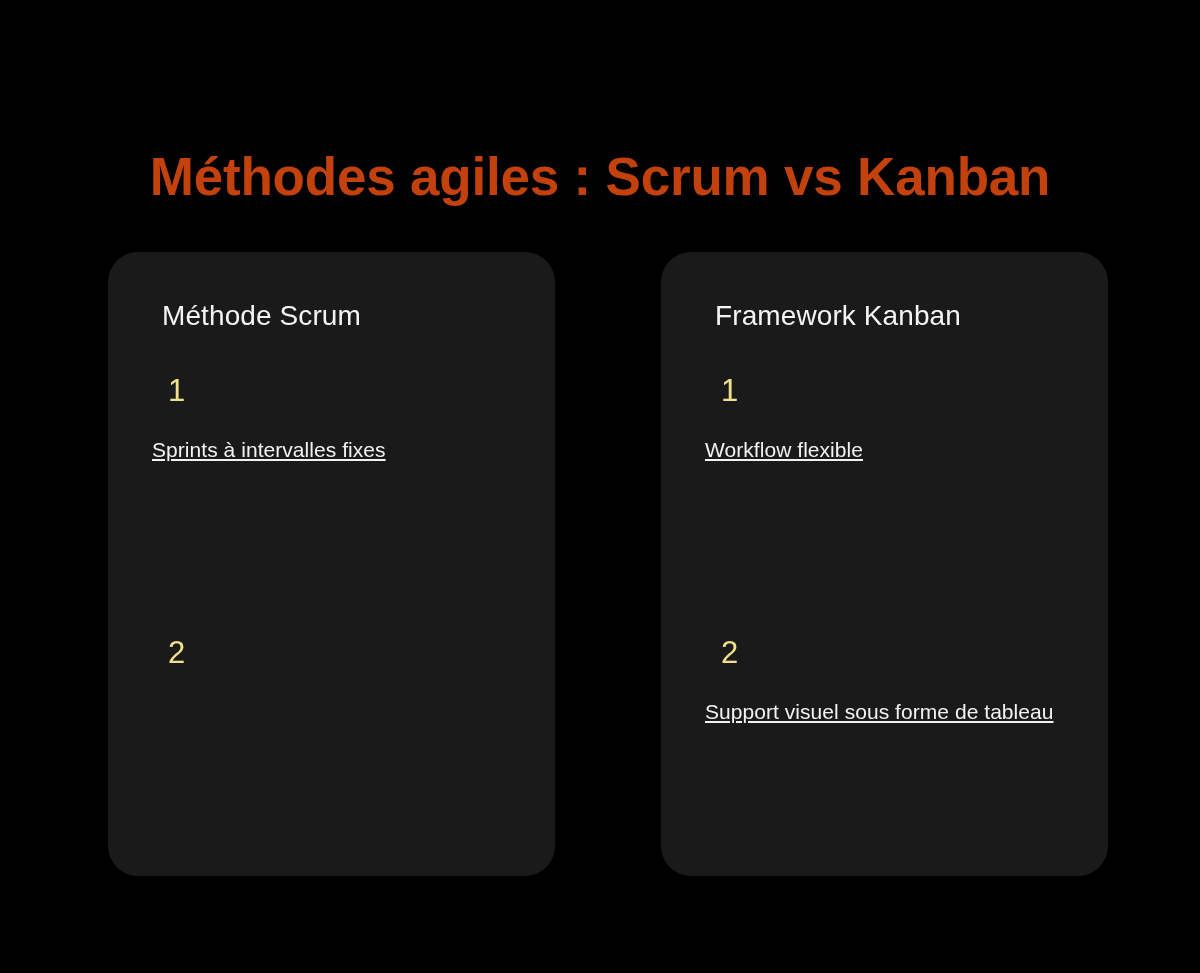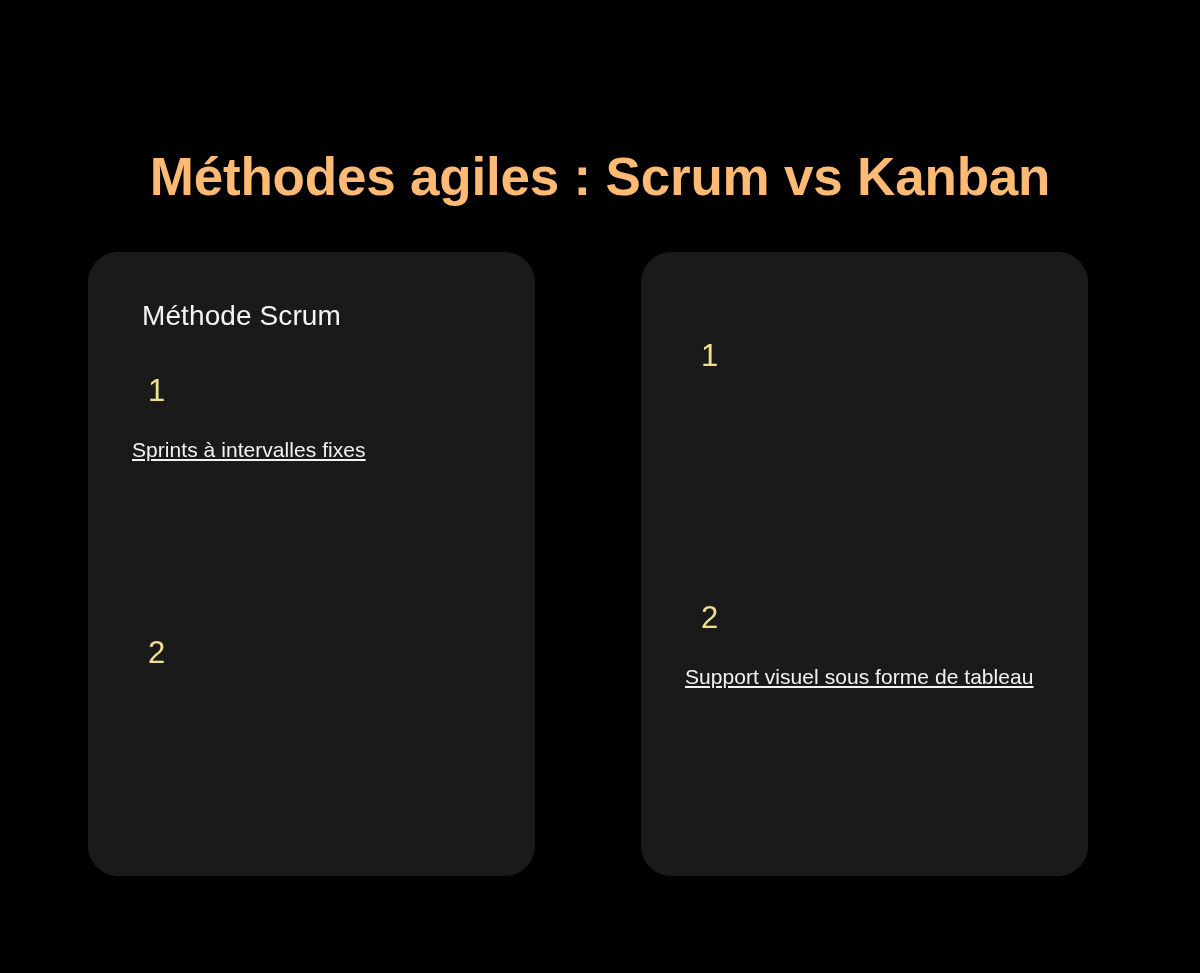--- a/index.html
+++ b/index.html
@@ -22,33 +22,33 @@
     background: #000000;
   }
 
   
   .page-title {
     position: absolute;
     left: 0;
     right: 0;
     top: 113px;
     text-align: center;
-    color: #fdba74;
+    color: #c2410c;
     font-size: 53px;
     font-weight: 700;
     letter-spacing: -0.2px;
     line-height: 1.05;
     white-space: nowrap;
     font-stretch: condensed;
   }
 
   
   .cards-row {
     position: absolute;
-    left: 88px;
+    left: 108px;
     top: 252px;
     width: 1000px;
     height: 624px;
     display: flex;
     flex-direction: row;
     gap: 106px;
   }
 
   .card {
     flex: 1 1 465px;
@@ -119,24 +119,26 @@
         </div>
 
         <div class="card-item">
           <div class="item-number">2</div>
         </div>
 
       </div>
     </section>
 
     <section class="card">
+      <h2 class="card-title">Framework Kanban</h2>
       <div class="card-items">
 
         <div class="card-item">
           <div class="item-number">1</div>
+          <p class="item-text">Workflow flexible</p>
         </div>
 
         <div class="card-item">
           <div class="item-number">2</div>
           <p class="item-text">Support visuel sous forme de tableau</p>
         </div>
 
       </div>
     </section>
 

